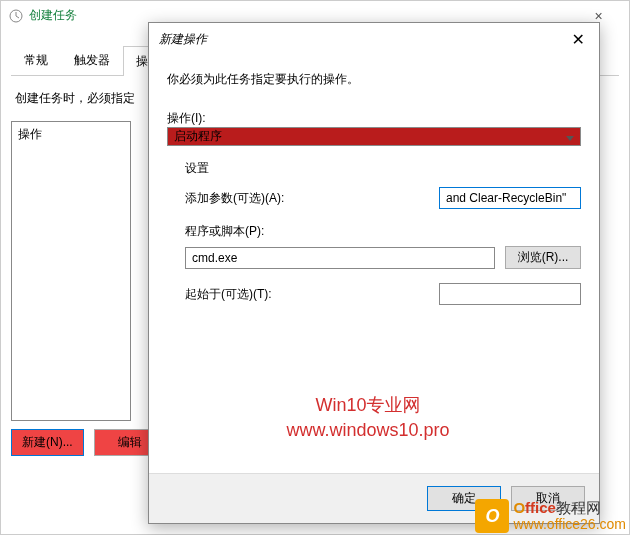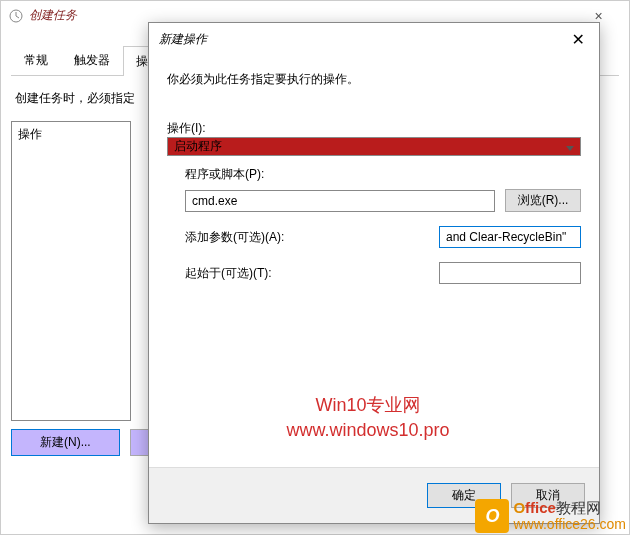--- a/index.html
+++ b/index.html
@@ -2,44 +2,44 @@
 <html><head>
 <meta charset="utf-8">
 <style>
   * { box-sizing: border-box; font-family: "Microsoft YaHei", "Segoe UI", Tahoma, sans-serif; }
   body { margin: 0; width: 630px; height: 535px; background: #fff; font-size: 12px; color: #000; position: relative; overflow: hidden; }
 
   
   .parent-win { position: absolute; left: 0; top: 0; width: 630px; height: 535px; border: 1px solid #ccc; background: #fff; }
   .parent-titlebar { height: 30px; display: flex; align-items: center; padding: 0 8px; border-bottom: 1px solid transparent; }
   .clock-icon { width: 14px; height: 14px; margin-right: 6px; display: inline-flex; }
-  .parent-title { flex: 1; color: #7f1d1d; font-style: italic; }
+  .parent-title { flex: 1; color: #15803d; }
   .win-ctrl { width: 45px; text-align: center; color: #555; font-size: 14px; line-height: 30px; }
 
   .parent-body { padding: 8px 10px; }
   .tabs { display: flex; border-bottom: 1px solid #ccc; margin-top: 6px; }
   .tab { padding: 6px 12px; border: 1px solid transparent; border-bottom: none; margin-right: 0; cursor: pointer; }
   .tab.active { border-color: #ccc; background: #fff; position: relative; top: 1px; }
 
   .parent-instr { margin: 14px 4px; color: #000; }
 
   .listbox { border: 1px solid #888; width: 120px; height: 300px; background: #fff; padding: 4px 6px; }
   .listbox-header { color: #000; }
 
   .parent-buttons { margin-top: 8px; display: flex; gap: 10px; }
-  .btn { border: 1px solid #aaa; background: #c4b5fd; padding: 4px 28px; min-width: 72px; text-align: center; cursor: pointer; }
+  .btn { border: 1px solid #aaa; background: #ef4444; padding: 4px 10px; min-width: 72px; text-align: center; cursor: pointer; }
 
   
   .modal-win { position: absolute; left: 148px; top: 22px; width: 452px; height: 502px; background: #fff; border: 1px solid #888; box-shadow: 0 4px 16px rgba(0,0,0,0.3); }
   .modal-titlebar { height: 32px; display: flex; align-items: center; padding: 0 10px; }
   .modal-title { flex: 1; color: #000; font-style: italic; }
   .close-x { font-size: 16px; color: #000; cursor: pointer; padding: 0 4px; }
 
   .modal-body { padding: 8px 18px; }
-  .modal-instr { margin: 8px 0 32px 0; font-family: Liberation Serif, serif; }
+  .modal-instr { margin: 8px 0 22px 0; font-family: Liberation Serif, serif; }
 
   .row { display: flex; margin-bottom: 10px; flex-direction: column; }
   .label { width: 60px; }
   .combo { flex: 1; border: 1px solid #8a8a8a; height: 22px; display: flex; align-items: center; padding: 0 6px; background: #b91c1c; position: relative; }
   .combo::after { content: ""; position: absolute; right: 6px; top: 8px; width: 0; height: 0; border-left: 4px solid transparent; border-right: 4px solid transparent; border-top: 5px solid #555; }
 
   .group-label { margin: 14px 0 10px 18px; }
 
   .field-block { margin-left: 18px; margin-bottom: 14px; }
   .field-label { margin-bottom: 6px; }
@@ -49,21 +49,21 @@
   .inline-row { display: flex; align-items: center; }
   .inline-row .flabel { width: 126px; }
   .inline-input { width: 142px; margin-left: auto; }
 
   .prog-row { display: flex; gap: 10px; align-items: center; }
   .prog-row .text-input { flex: 1; }
   .browse-btn { border: 1px solid #aaa; background: #e1e1e1; padding: 2px 8px; min-width: 76px; text-align: center; cursor: pointer; }
 
   .watermark { position: absolute; left: 0; right: 12px; top: 370px; text-align: center; color: #d32f2f; font-size: 18px; line-height: 1.4; pointer-events: none; }
 
-  .modal-footer { position: absolute; left: 0; right: 0; bottom: 0; border-top: 1px solid #ddd; background: #f0f0f0; height: 56px; display: flex; align-items: center; justify-content: flex-end; padding: 0 14px; gap: 10px; }
+  .modal-footer { position: absolute; left: 0; right: 0; bottom: 0; border-top: 1px solid #ddd; background: #f0f0f0; height: 50px; display: flex; align-items: center; justify-content: flex-end; padding: 0 14px; gap: 10px; }
   .footer-btn { border: 1px solid #aaa; background: #e1e1e1; padding: 3px 18px; min-width: 74px; text-align: center; cursor: pointer; }
   .footer-btn.primary { border-color: #0078d7; }
 
   
   .site-badge { position: absolute; right: 4px; bottom: 2px; display: flex; align-items: center; gap: 4px; }
   .badge-icon { width: 34px; height: 34px; background: #f4a600; border-radius: 4px; display: flex; align-items: center; justify-content: center; color: #fff; font-weight: bold; font-size: 18px; font-style: italic; }
   .badge-text { display: flex; flex-direction: column; line-height: 1.1; }
   .badge-main { font-size: 15px; }
   .badge-main .o { color: #e08a00; font-weight: bold; }
   .badge-main .f { color: #d43a1f; font-weight: bold; }
@@ -109,37 +109,38 @@
   <div class="modal-body">
     <div class="modal-instr">你必须为此任务指定要执行的操作。</div>
 
     <div class="row">
       <span class="label">操作(I):</span>
       <div class="combo">
         <span>启动程序</span>
       </div>
     </div>
 
+    <div class="group-label">设置</div>
+
+    <div class="field-block inline-row">
+      <span class="flabel">添加参数(可选)(A):</span>
+      <div class="text-input hl inline-input">
+        <span>and Clear-RecycleBin"</span>
+      </div>
+    </div>
 
     <div class="field-block">
       <div class="field-label">程序或脚本(P):</div>
       <div class="prog-row">
         <div class="text-input">
           <span>cmd.exe</span>
         </div>
         <div class="browse-btn">
           <span>浏览(R)...</span>
         </div>
-      </div>
-    </div>
-
-    <div class="field-block inline-row">
-      <span class="flabel">添加参数(可选)(A):</span>
-      <div class="text-input hl inline-input">
-        <span>and Clear-RecycleBin"</span>
       </div>
     </div>
 
     <div class="field-block inline-row">
       <span class="flabel">起始于(可选)(T):</span>
       <div class="text-input inline-input">
         <span></span>
       </div>
     </div>
   </div>

